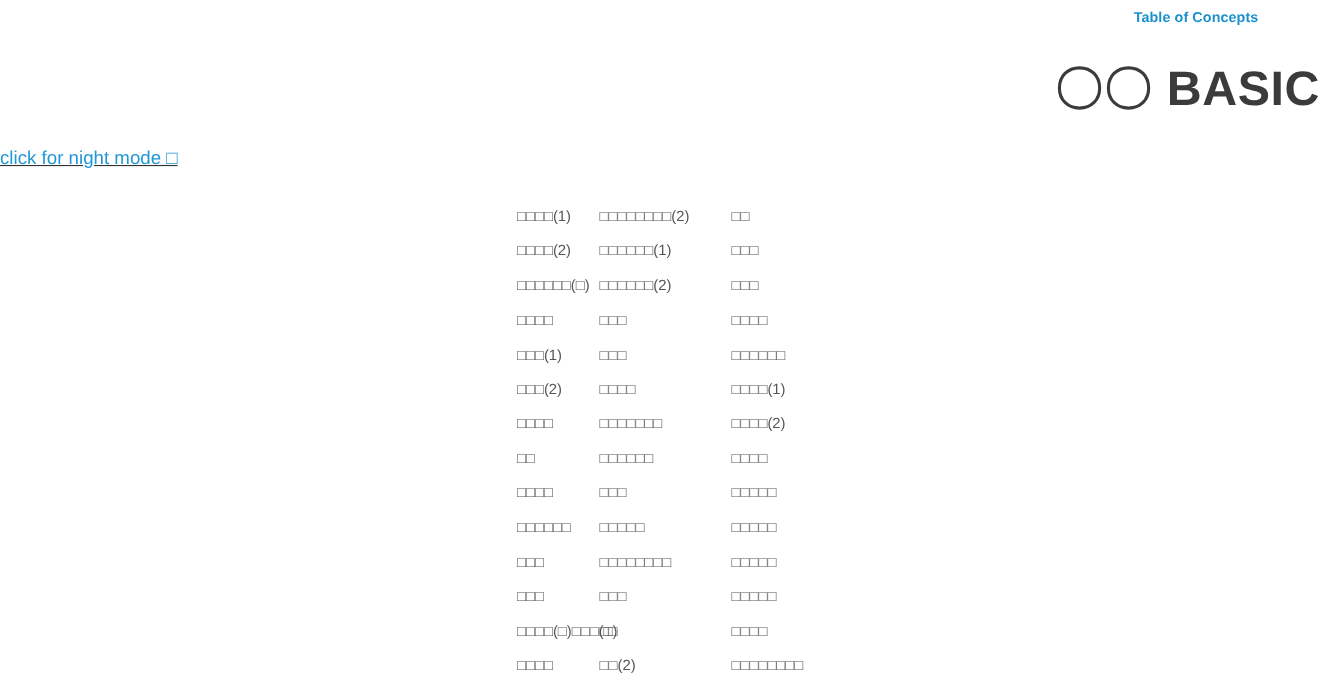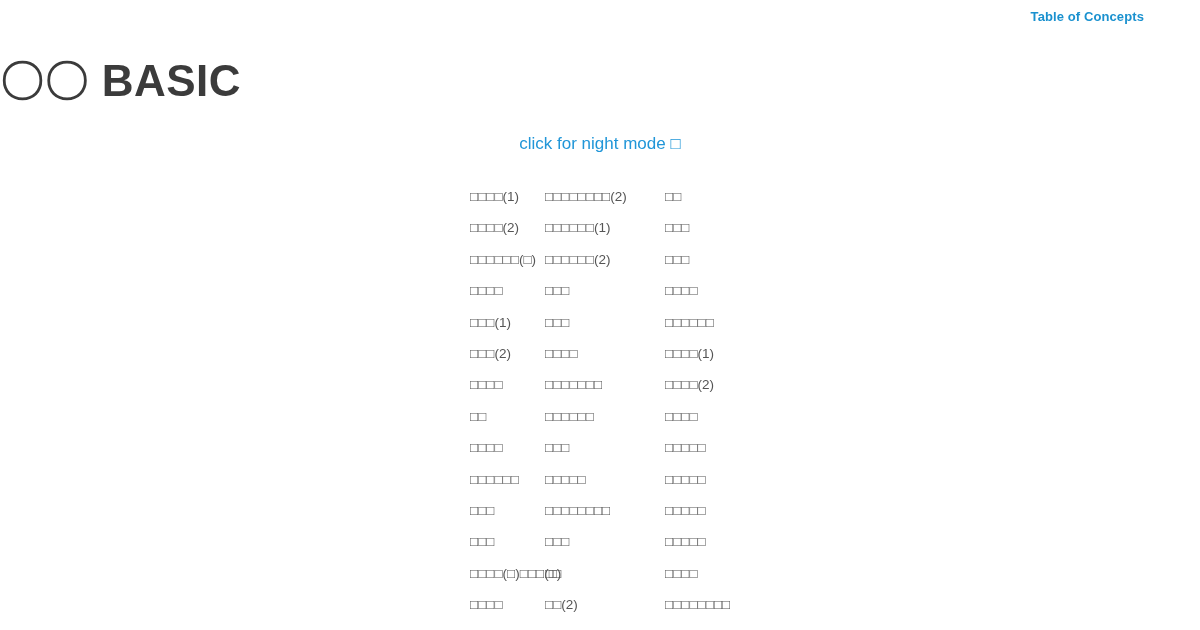--- a/index.html
+++ b/index.html
@@ -27,33 +27,33 @@
   .topbar a.toc-link {
     font-size: 13px;
     font-weight: bold;
     color: #1a91cf;
     text-decoration: none;
     letter-spacing: 0.1px;
   }
 
   
   .site-title {
-    text-align: left;
+    text-align: right;
     margin: 28px 0 0 0;
     font-size: 44px;
     line-height: 50px;
     font-weight: bold;
     color: #3b3b3b;
     letter-spacing: 0.5px;
   }
 
   
   .nightmode-wrap {
-    text-align: center;
     margin-top: 28px;
+    text-decoration: underline;
   }
   .nightmode-link {
     font-size: 17px;
     color: #2196d8;
     text-decoration: none;
   }
 
   
   .concept-area {
     margin-top: 27px;

